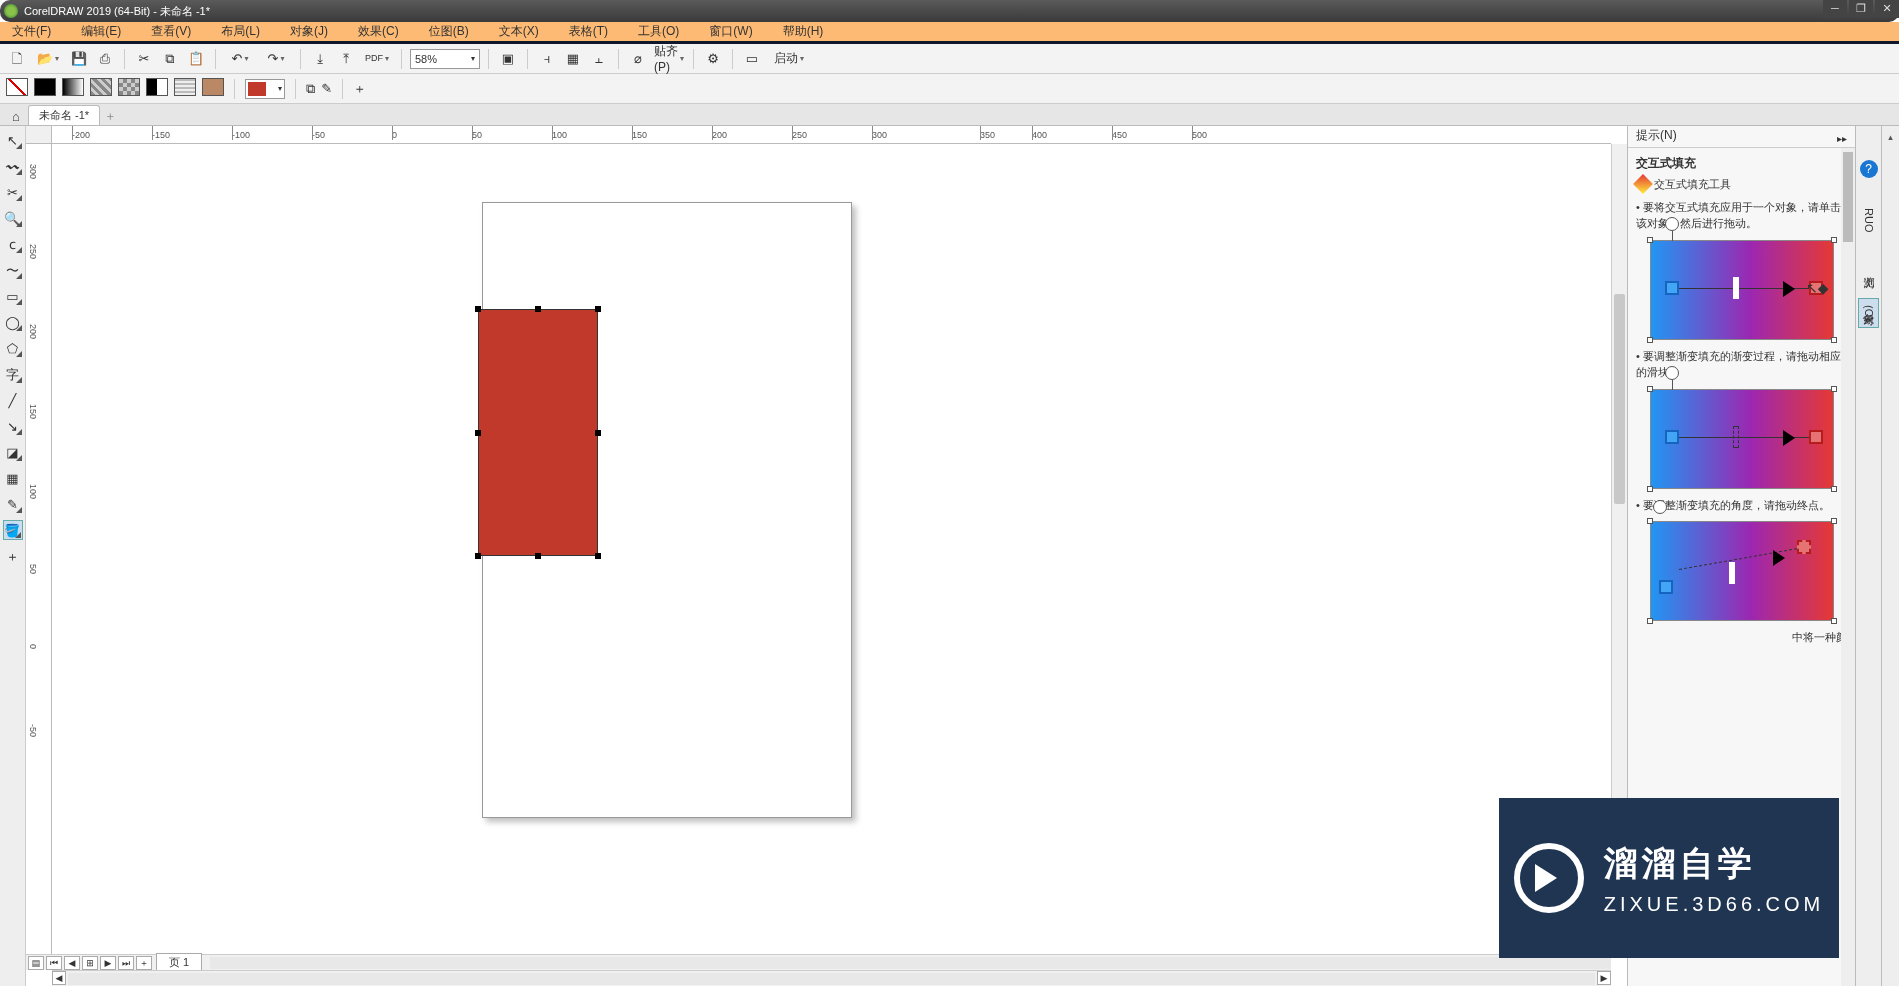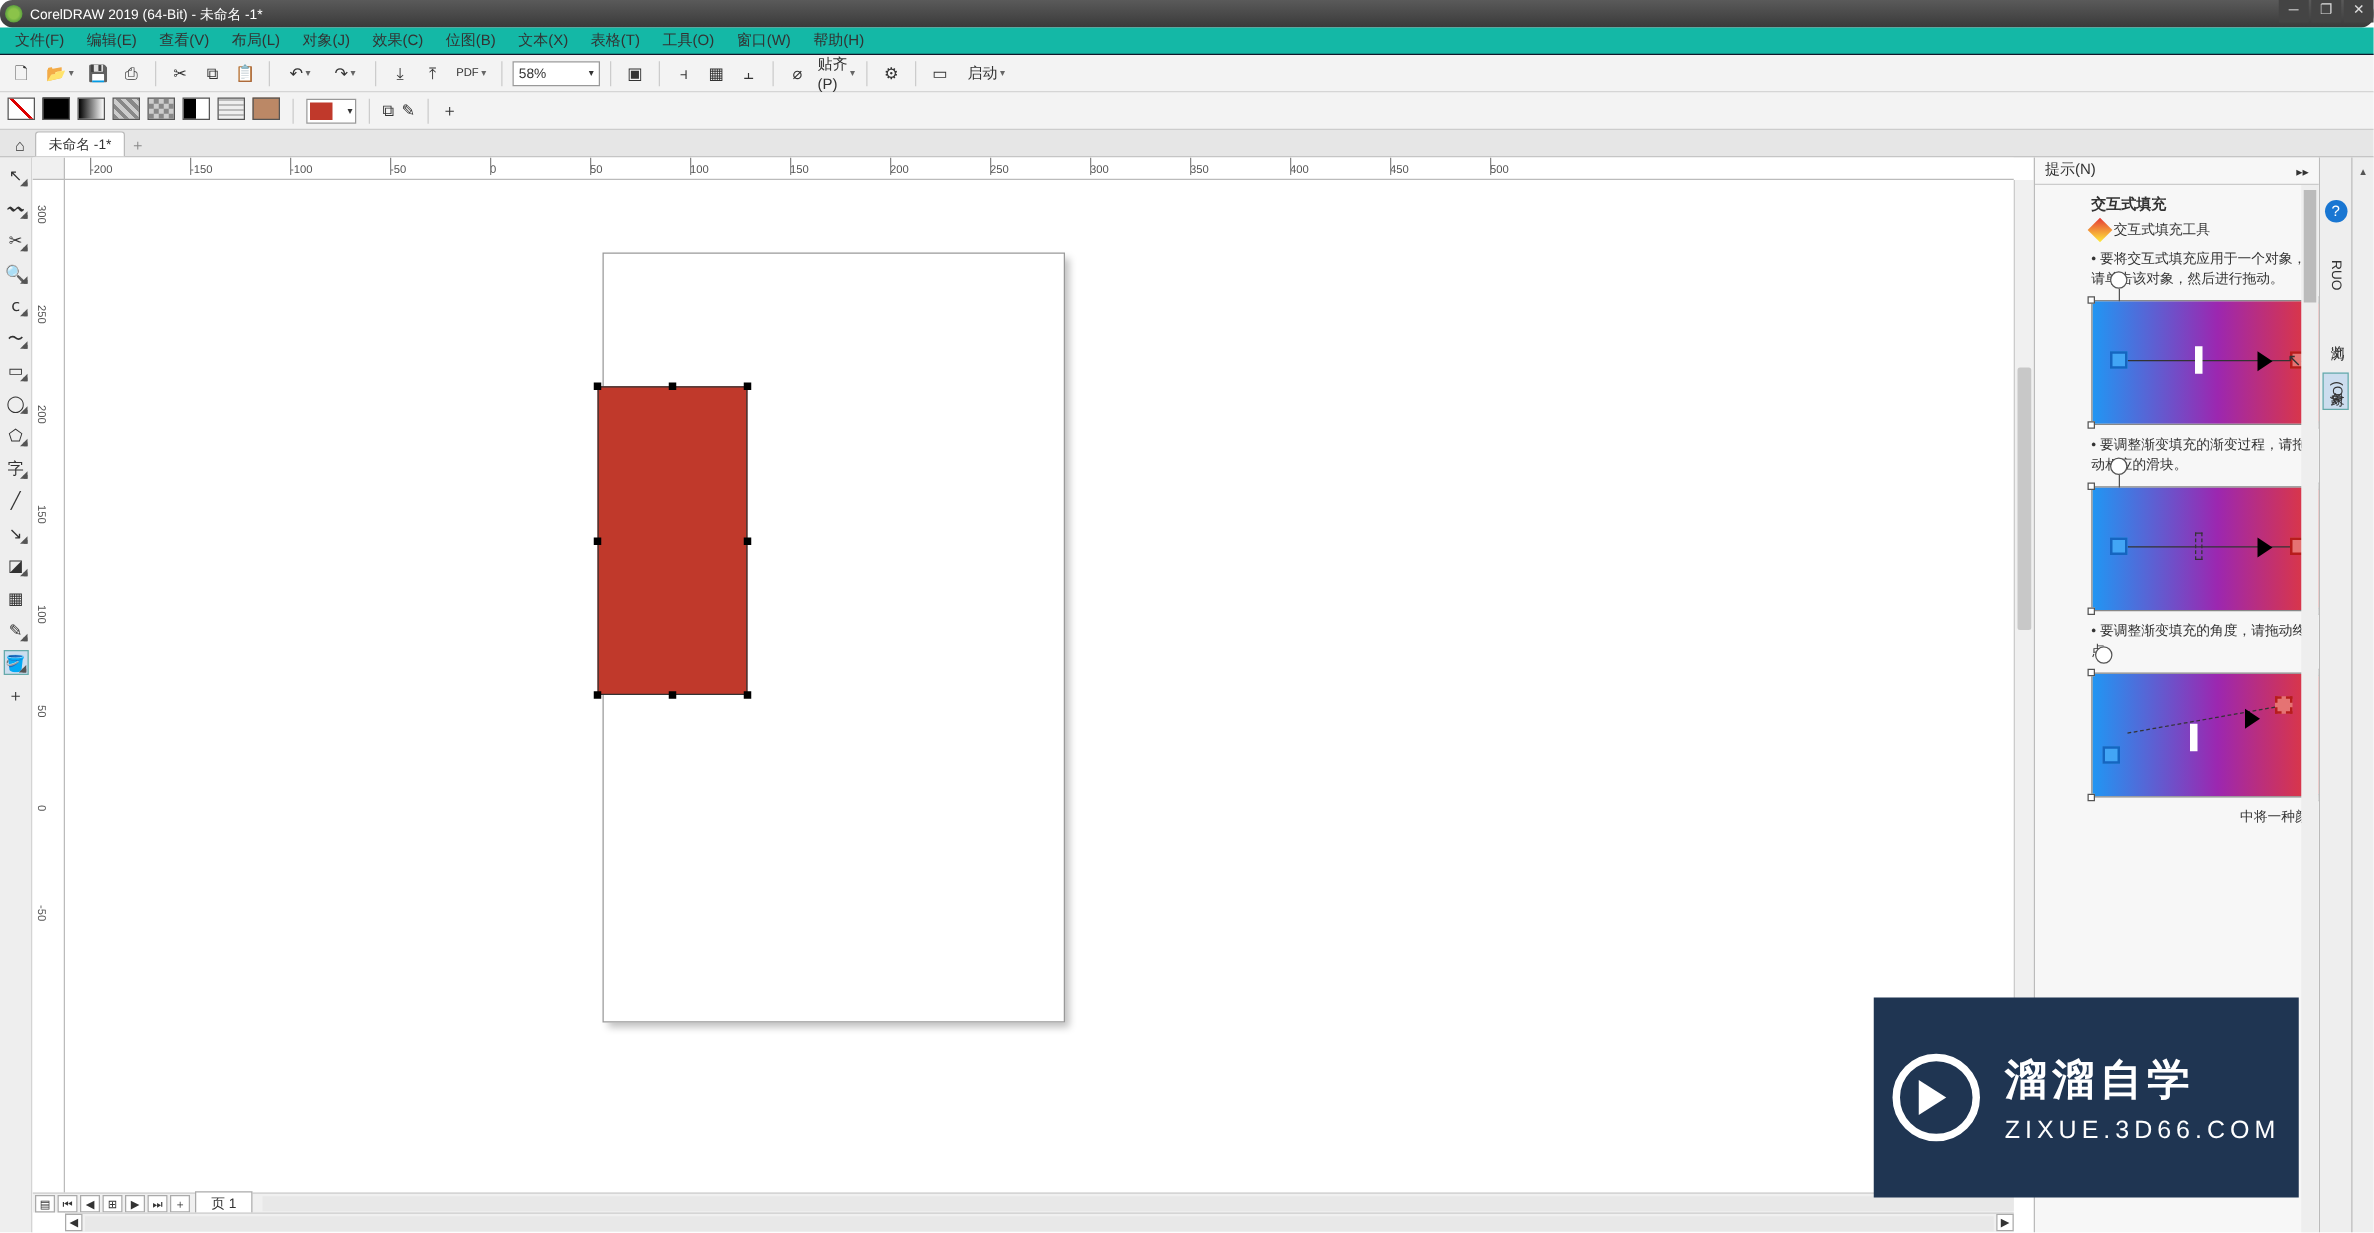--- a/index.html
+++ b/index.html
@@ -5,21 +5,21 @@
 * { margin: 0; padding: 0; box-sizing: border-box; font-family: "Microsoft YaHei", "SimSun", Arial, sans-serif; }
 body { width: 1899px; height: 986px; background: #fff; overflow: hidden; font-size: 12px; color: #333; position: relative; }
 
 
 .title-bar { height: 22px; background: linear-gradient(#5a5a5a, #3a3a3a); color: #fff; display: flex; align-items: center; padding: 0 4px; font-size: 11px; border-radius: 10px; }
 .title-bar .app-icon { width: 14px; height: 14px; background: radial-gradient(circle, #8bc34a 40%, #2e7d32 100%); border-radius: 50%; margin-right: 6px; }
 .win-controls { position: absolute; right: 0; top: 0; display: flex; gap: 2px; }
 .win-controls span { width: 24px; height: 18px; background: #444; color: #ddd; text-align: center; line-height: 16px; font-size: 11px; cursor: pointer; }
 
 
-.menu-bar { height: 22px; background: #14b8a6; border-bottom: 1px solid #0f172a; display: flex; align-items: center; padding-left: 4px; gap: 2px; }
+.menu-bar { height: 22px; background: #fdba74; border-bottom: 3px solid #0f172a; display: flex; align-items: center; padding-left: 4px; gap: 14px; }
 .menu-bar .menu-item { padding: 2px 8px; font-size: 12px; cursor: pointer; }
 
 
 .toolbar { height: 30px; background: #f3f3f3; border-bottom: 1px solid #ccc; display: flex; align-items: center; padding: 0 6px; gap: 4px; }
 .toolbar .btn { width: 22px; height: 22px; border: 1px solid transparent; display: flex; align-items: center; justify-content: center; cursor: pointer; position: relative; }
 .toolbar .btn.drop { width: 32px; }
 .toolbar .btn.drop::after { content: "▾"; font-size: 8px; margin-left: 2px; color: #666; }
 .sep { width: 1px; height: 20px; background: #ccc; margin: 0 4px; }
 .zoom-box { width: 70px; height: 20px; border: 1px solid #999; background: #fff; display: flex; align-items: center; padding: 0 4px; font-size: 11px; }
 .zoom-box::after { content: "▾"; margin-left: auto; font-size: 8px; }
@@ -73,21 +73,21 @@
 .page-tab { padding: 1px 12px; border: 1px solid #aaa; background: #fff; margin-left: 4px; font-size: 11px; }
 .hscroll-track { flex: 1; margin-left: 8px; height: 12px; background: #e8e8e8; position: relative; }
 
 .hscroll-inner { position: absolute; left: 26px; right: 16px; bottom: 0; height: 16px; background: #f0f0f0; border-top: 1px solid #ccc; }
 .hscroll-inner .arrow { width: 14px; height: 14px; border: 1px solid #aaa; background: #fff; text-align: center; font-size: 9px; line-height: 12px; }
 .hscroll-inner .track { position: absolute; left: 16px; right: 16px; top: 2px; height: 12px; background: #e8e8e8; }
 
 
 .hints-docker { width: 228px; background: #f7f7f7; border-left: 1px solid #bbb; display: flex; flex-direction: column; position: relative; }
 .hints-title { height: 22px; border-bottom: 1px solid #ccc; padding: 3px 8px; font-size: 12px; display: flex; align-items: flex-end; justify-content: space-between; }
-.hints-body { flex: 1; overflow: hidden; padding: 6px 8px; font-size: 11px; line-height: 1.5; margin-left: 37px; }
+.hints-body { flex: 1; overflow: hidden; padding: 6px 8px; font-size: 11px; line-height: 1.5; }
 .hints-body h4 { font-size: 12px; margin-bottom: 4px; font-weight: bold; }
 .hints-body .tool-row { display: flex; align-items: center; gap: 4px; margin-bottom: 4px; }
 .hints-body .diamond { width: 14px; height: 14px; background: linear-gradient(135deg,#e53935,#ffeb3b); transform: rotate(45deg); }
 .hints-body .gradient-demo { width: 184px; height: 100px; margin: 8px auto; position: relative; background: linear-gradient(90deg,#2196f3,#9c27b0 55%,#e53935); border: 1px solid #888; }
 .hints-body .gradient-demo .circ { position: absolute; width: 14px; height: 14px; border: 1px solid #555; border-radius: 50%; background: #fff; top: -24px; left: 14px; }
 .hints-body .gradient-demo .circline { position: absolute; left: 21px; top: -10px; width: 1px; height: 10px; background: #555; }
 .hints-body .gradient-demo .startbox { position: absolute; left: 14px; top: 40px; width: 14px; height: 14px; border: 2px solid #1565c0; background: #42a5f5; }
 .hints-body .gradient-demo .midbar { position: absolute; left: 82px; top: 36px; width: 6px; height: 22px; background: #fff; }
 .hints-body .gradient-demo .midbar.dashed { border: 1px dashed #333; background: transparent; }
 .hints-body .gradient-demo .arrowr { position: absolute; right: 30px; top: 40px; border: 8px solid transparent; border-left: 12px solid #000; }
@@ -326,21 +326,21 @@
           <span class="tick" style="left: 100px;">-150</span>
           <span class="tick" style="left: 180px;">-100</span>
           <span class="tick" style="left: 260px;">-50</span>
           <span class="tick" style="left: 340px;">0</span>
           <span class="tick" style="left: 420px;">50</span>
           <span class="tick" style="left: 500px;">100</span>
           <span class="tick" style="left: 580px;">150</span>
           <span class="tick" style="left: 660px;">200</span>
           <span class="tick" style="left: 740px;">250</span>
           <span class="tick" style="left: 820px;">300</span>
-          <span class="tick" style="left: 900px;">350</span>
+          <span class="tick" style="left: 928px;">350</span>
           <span class="tick" style="left: 980px;">400</span>
           <span class="tick" style="left: 1060px;">450</span>
           <span class="tick" style="left: 1140px;">500</span>
         </div>
     </div>
     <div class="ruler-v">
       <div id="vticks">
           <span class="tick" style="top: 20px;">300</span>
           <span class="tick" style="top: 100px;">250</span>
           <span class="tick" style="top: 180px;">200</span>

